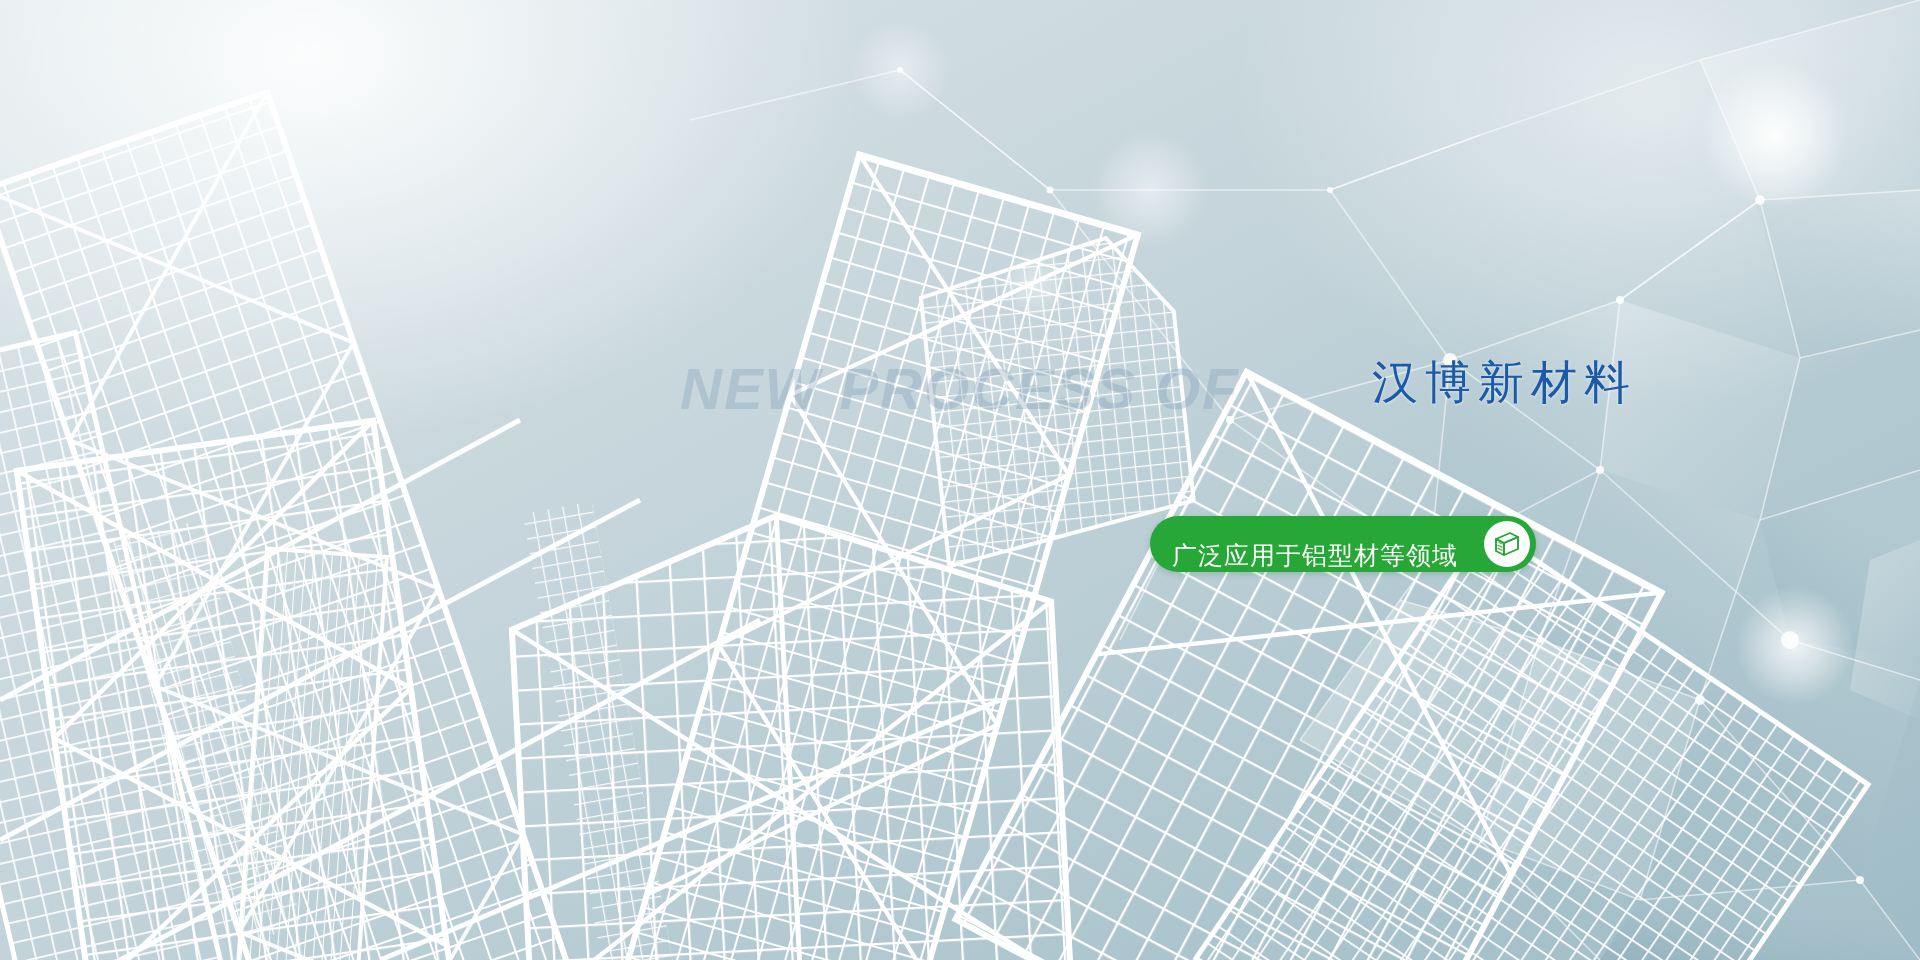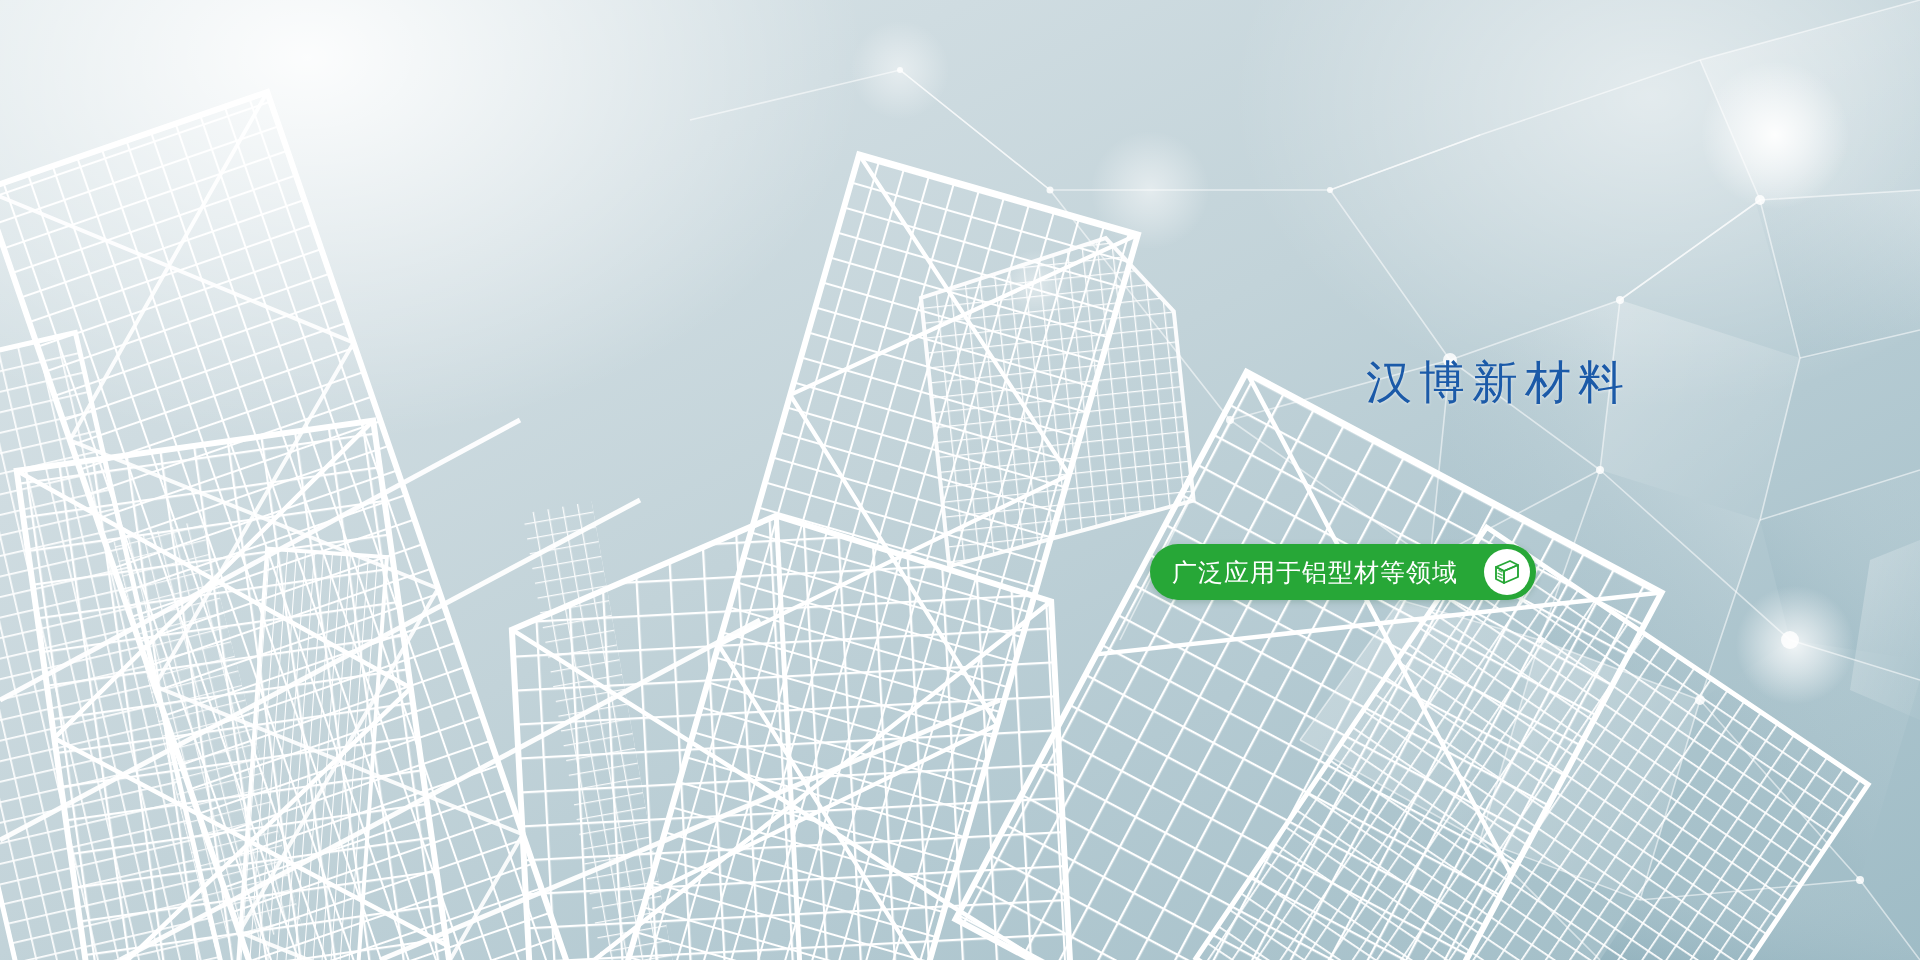--- a/index.html
+++ b/index.html
@@ -32,38 +32,37 @@
   .watermark{
     position:absolute;left:-470px;top:28px;width:1180px;
     font-size:58px;font-weight:bold;font-style:italic;
     letter-spacing:2px;line-height:1.06;
     color:rgba(120,150,180,.30);
     white-space:nowrap;
     user-select:none;
   }
   .watermark .wm2{display:block;}
   .brand{
-    position:absolute;left:216px;top:22px;
+    position:absolute;left:222px;top:22px;
     font-size:46px;font-weight:300;letter-spacing:7px;
     color:#1b5aa8;white-space:nowrap;
     text-shadow:0 1px 3px rgba(255,255,255,.55);
   }
   .headline{
     position:absolute;left:0px;top:76px;
     font-size:70px;font-weight:bold;font-style:italic;
     letter-spacing:3px;color:#11509e;white-space:nowrap;
     text-shadow:2px 3px 5px rgba(40,70,110,.30);
   }
   .badge{
     position:absolute;left:0px;top:186px;
     width:386px;height:56px;border-radius:28px;
     background:#27a737;
-    display:flex;align-items:center;
+    display:flex;align-items:flex-end;
     box-shadow:0 2px 6px rgba(30,90,50,.22);
-    margin-top:28px;
   }
   .badge-text{
     color:#ffffff;font-size:25px;letter-spacing:1px;
     margin-left:22px;white-space:nowrap;font-weight:400;
   }
   .badge-icon{
     position:absolute;right:6px;top:5px;
     width:46px;height:46px;border-radius:50%;
     background:#ffffff;display:flex;align-items:center;justify-content:center;
   }
@@ -236,20 +235,21 @@
         <path d="M0,840 L640,500"></path>
         <path d="M120,960 L760,620"></path>
         <path d="M380,960 L1000,700"></path>
       </g>
     </svg>
   </div>
 
   <div class="copy">
 
     <div class="watermark">
+      <span>NEW PROCESS OF</span>
     </div>
 
     <div class="brand">汉博新材料</div>
 
 
     <div class="badge">
       <span class="badge-text">广泛应用于铝型材等领域</span>
       <span class="badge-icon">
         <svg width="30" height="30" viewBox="0 0 30 30">
           <g fill="none" stroke="#27a737" stroke-width="1.9" stroke-linejoin="round">

